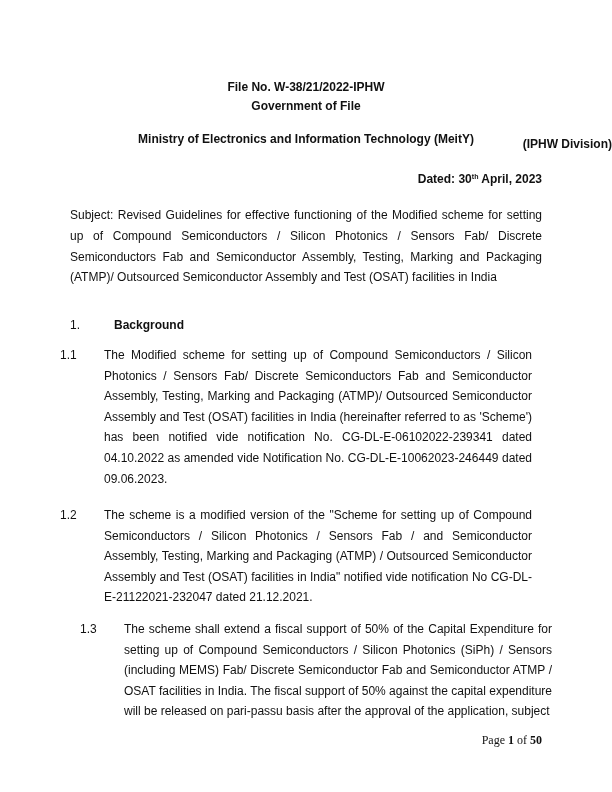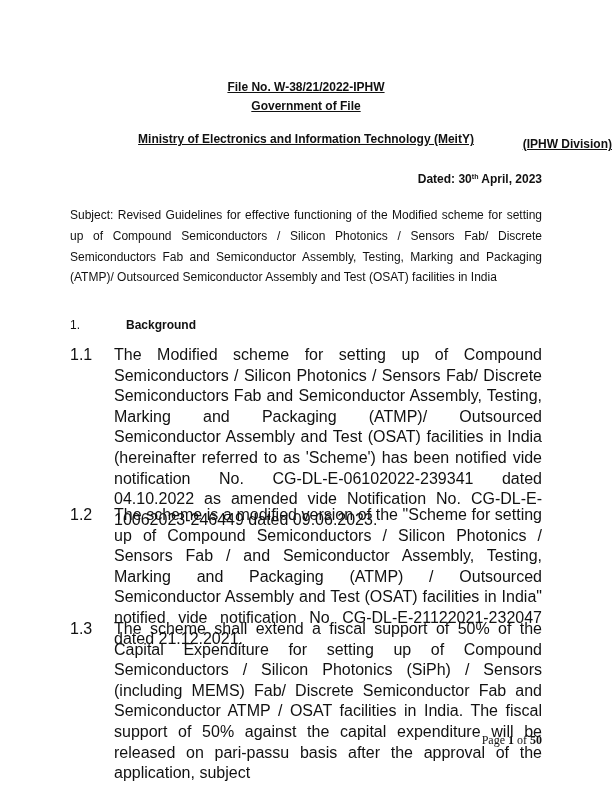--- a/index.html
+++ b/index.html
@@ -1,25 +1,25 @@
 <!DOCTYPE html>
 <html><head>
 <meta charset="utf-8">
 <style>
   html, body { margin: 0; padding: 0; background: #ffffff; }
   body { width: 612px; height: 792px; position: relative; overflow: hidden; font-family: "Liberation Sans", sans-serif; color: #111; }
   .page { position: absolute; left: 0; top: 0; width: 612px; height: 792px; background: #fff; }
-  .hdr { position: absolute; left: 0; width: 612px; text-align: center; font-weight: bold; font-size: 12px; line-height: 14px; text-decoration: underline; }
+  .hdr { position: absolute; left: 0; width: 612px; text-align: center; font-weight: bold; font-size: 12px; line-height: 14px; }
   .dated { position: absolute; right: 70px; top: 172px; font-weight: bold; font-size: 12px; }
   .dated sup { font-size: 7px; vertical-align: 4px; line-height: 0; }
   .subject { position: absolute; left: 70px; width: 472px; top: 205px; font-weight: normal; font-size: 12px; line-height: 20.8px; text-align: justify; }
   .sec { position: absolute; left: 70px; top: 318px; font-size: 12px; line-height: 14px; }
   .sec .num { position: absolute; left: 0; width: 40px; }
-  .sec .title { position: absolute; left: 56px; font-weight: bold; white-space: nowrap; }
-  .para { position: absolute; left: 70px; width: 472px; font-size: 16px; line-height: 20.6px; }
+  .sec .title { position: absolute; left: 44px; font-weight: bold; white-space: nowrap; }
+  .para { position: absolute; left: 60px; width: 472px; font-size: 12px; line-height: 20.6px; }
   .para .num { position: absolute; left: 0; top: 0; }
   .para .text { margin-left: 44px; text-align: justify; }
   .footer { position: absolute; right: 70px; top: 733px; font-family: "Liberation Serif", serif; font-size: 12px; }
   .footer b { font-weight: bold; }
 </style>
 </head>
 <body>
 
 <div class="page">
 
@@ -40,20 +40,20 @@
   <div class="para" style="top:345px;">
     <span class="num">1.1</span>
     <div class="text">The Modified scheme for setting up of Compound Semiconductors / Silicon Photonics / Sensors Fab/ Discrete Semiconductors Fab and Semiconductor Assembly, Testing, Marking and Packaging (ATMP)/ Outsourced Semiconductor Assembly and Test (OSAT) facilities in India (hereinafter referred to as 'Scheme') has been notified vide notification No. CG-DL-E-06102022-239341 dated 04.10.2022 as amended vide Notification No. CG-DL-E-10062023-246449 dated 09.06.2023.</div>
   </div>
 
   <div class="para" style="top:505px;">
     <span class="num">1.2</span>
     <div class="text">The scheme is a modified version of the "Scheme for setting up of Compound Semiconductors / Silicon Photonics / Sensors Fab / and Semiconductor Assembly, Testing, Marking and Packaging (ATMP) / Outsourced Semiconductor Assembly and Test (OSAT) facilities in India" notified vide notification No CG-DL-E-21122021-232047 dated 21.12.2021.</div>
   </div>
 
-  <div class="para" style="top:619px;">
+  <div class="para" style="top:619px;margin-left:20px;">
     <span class="num">1.3</span>
     <div class="text">The scheme shall extend a fiscal support of 50% of the Capital Expenditure for setting up of Compound Semiconductors / Silicon Photonics (SiPh) / Sensors (including MEMS) Fab/ Discrete Semiconductor Fab and Semiconductor ATMP / OSAT facilities in India. The fiscal support of 50% against the capital expenditure will be released on pari-passu basis after the approval of the application, subject</div>
   </div>
 
   <div class="footer"><span>Page </span><b>1</b><span> of </span><b>50</b></div>
 
 </div>
 
 </body></html>

